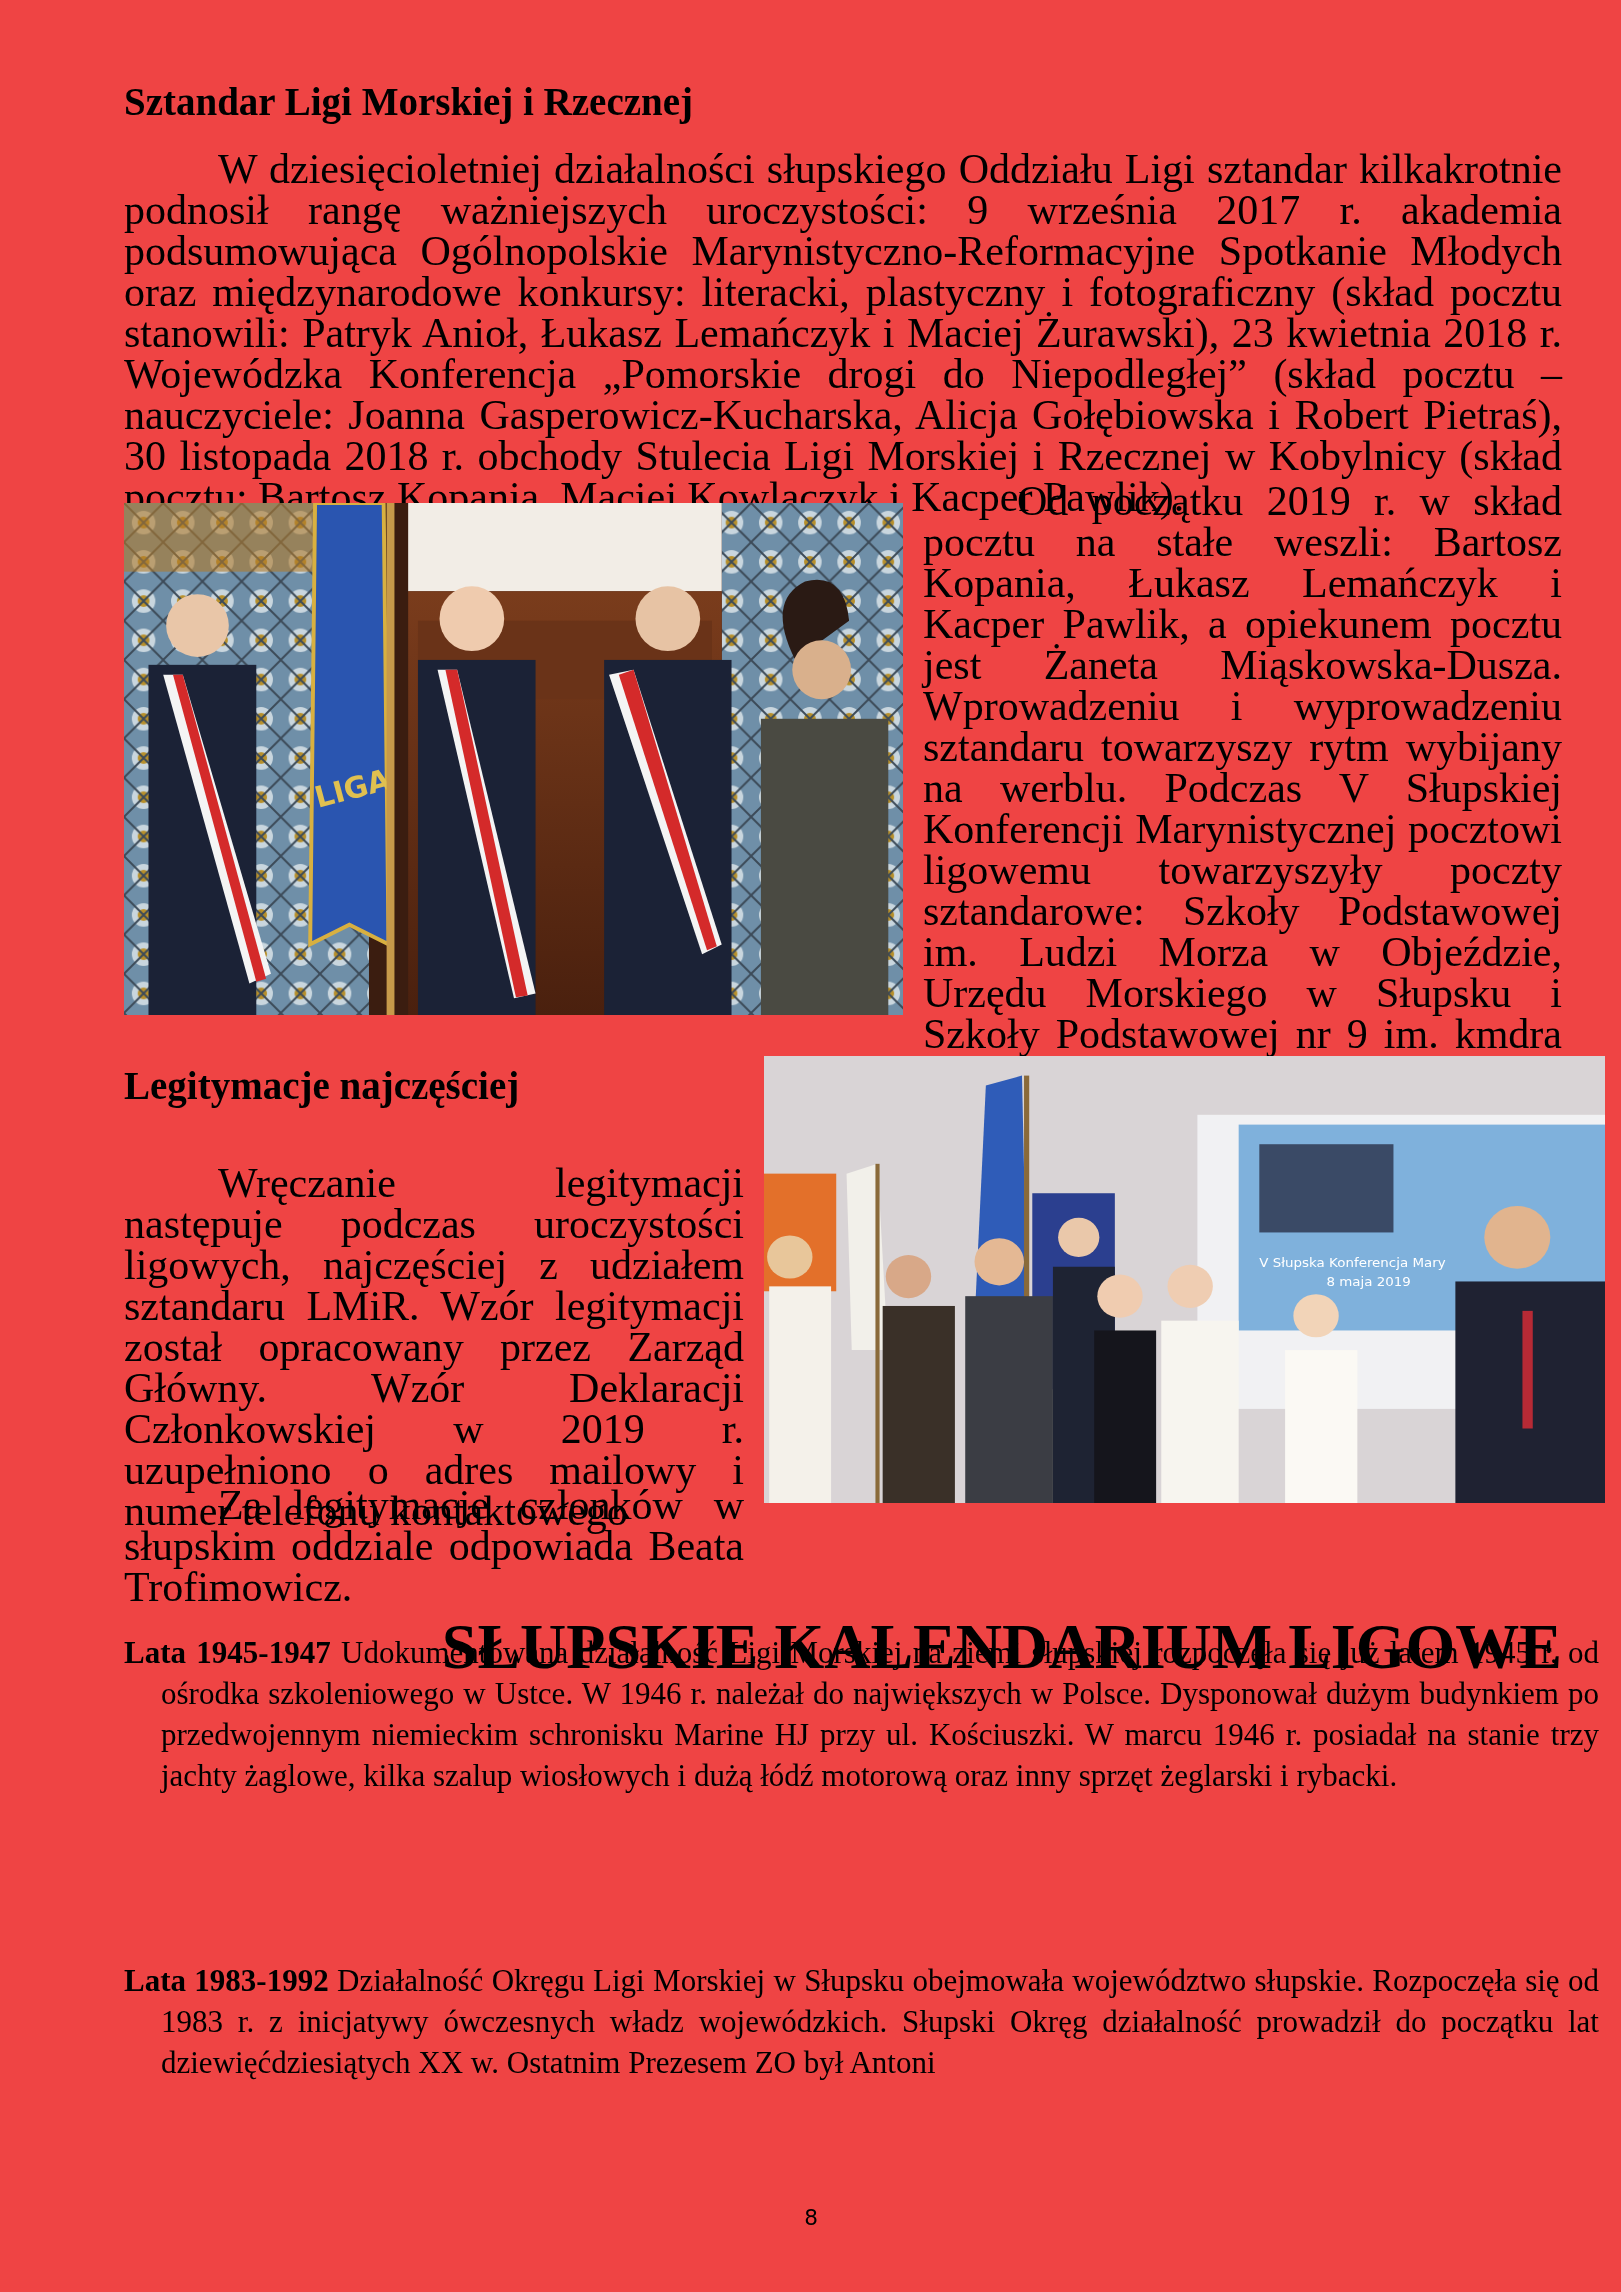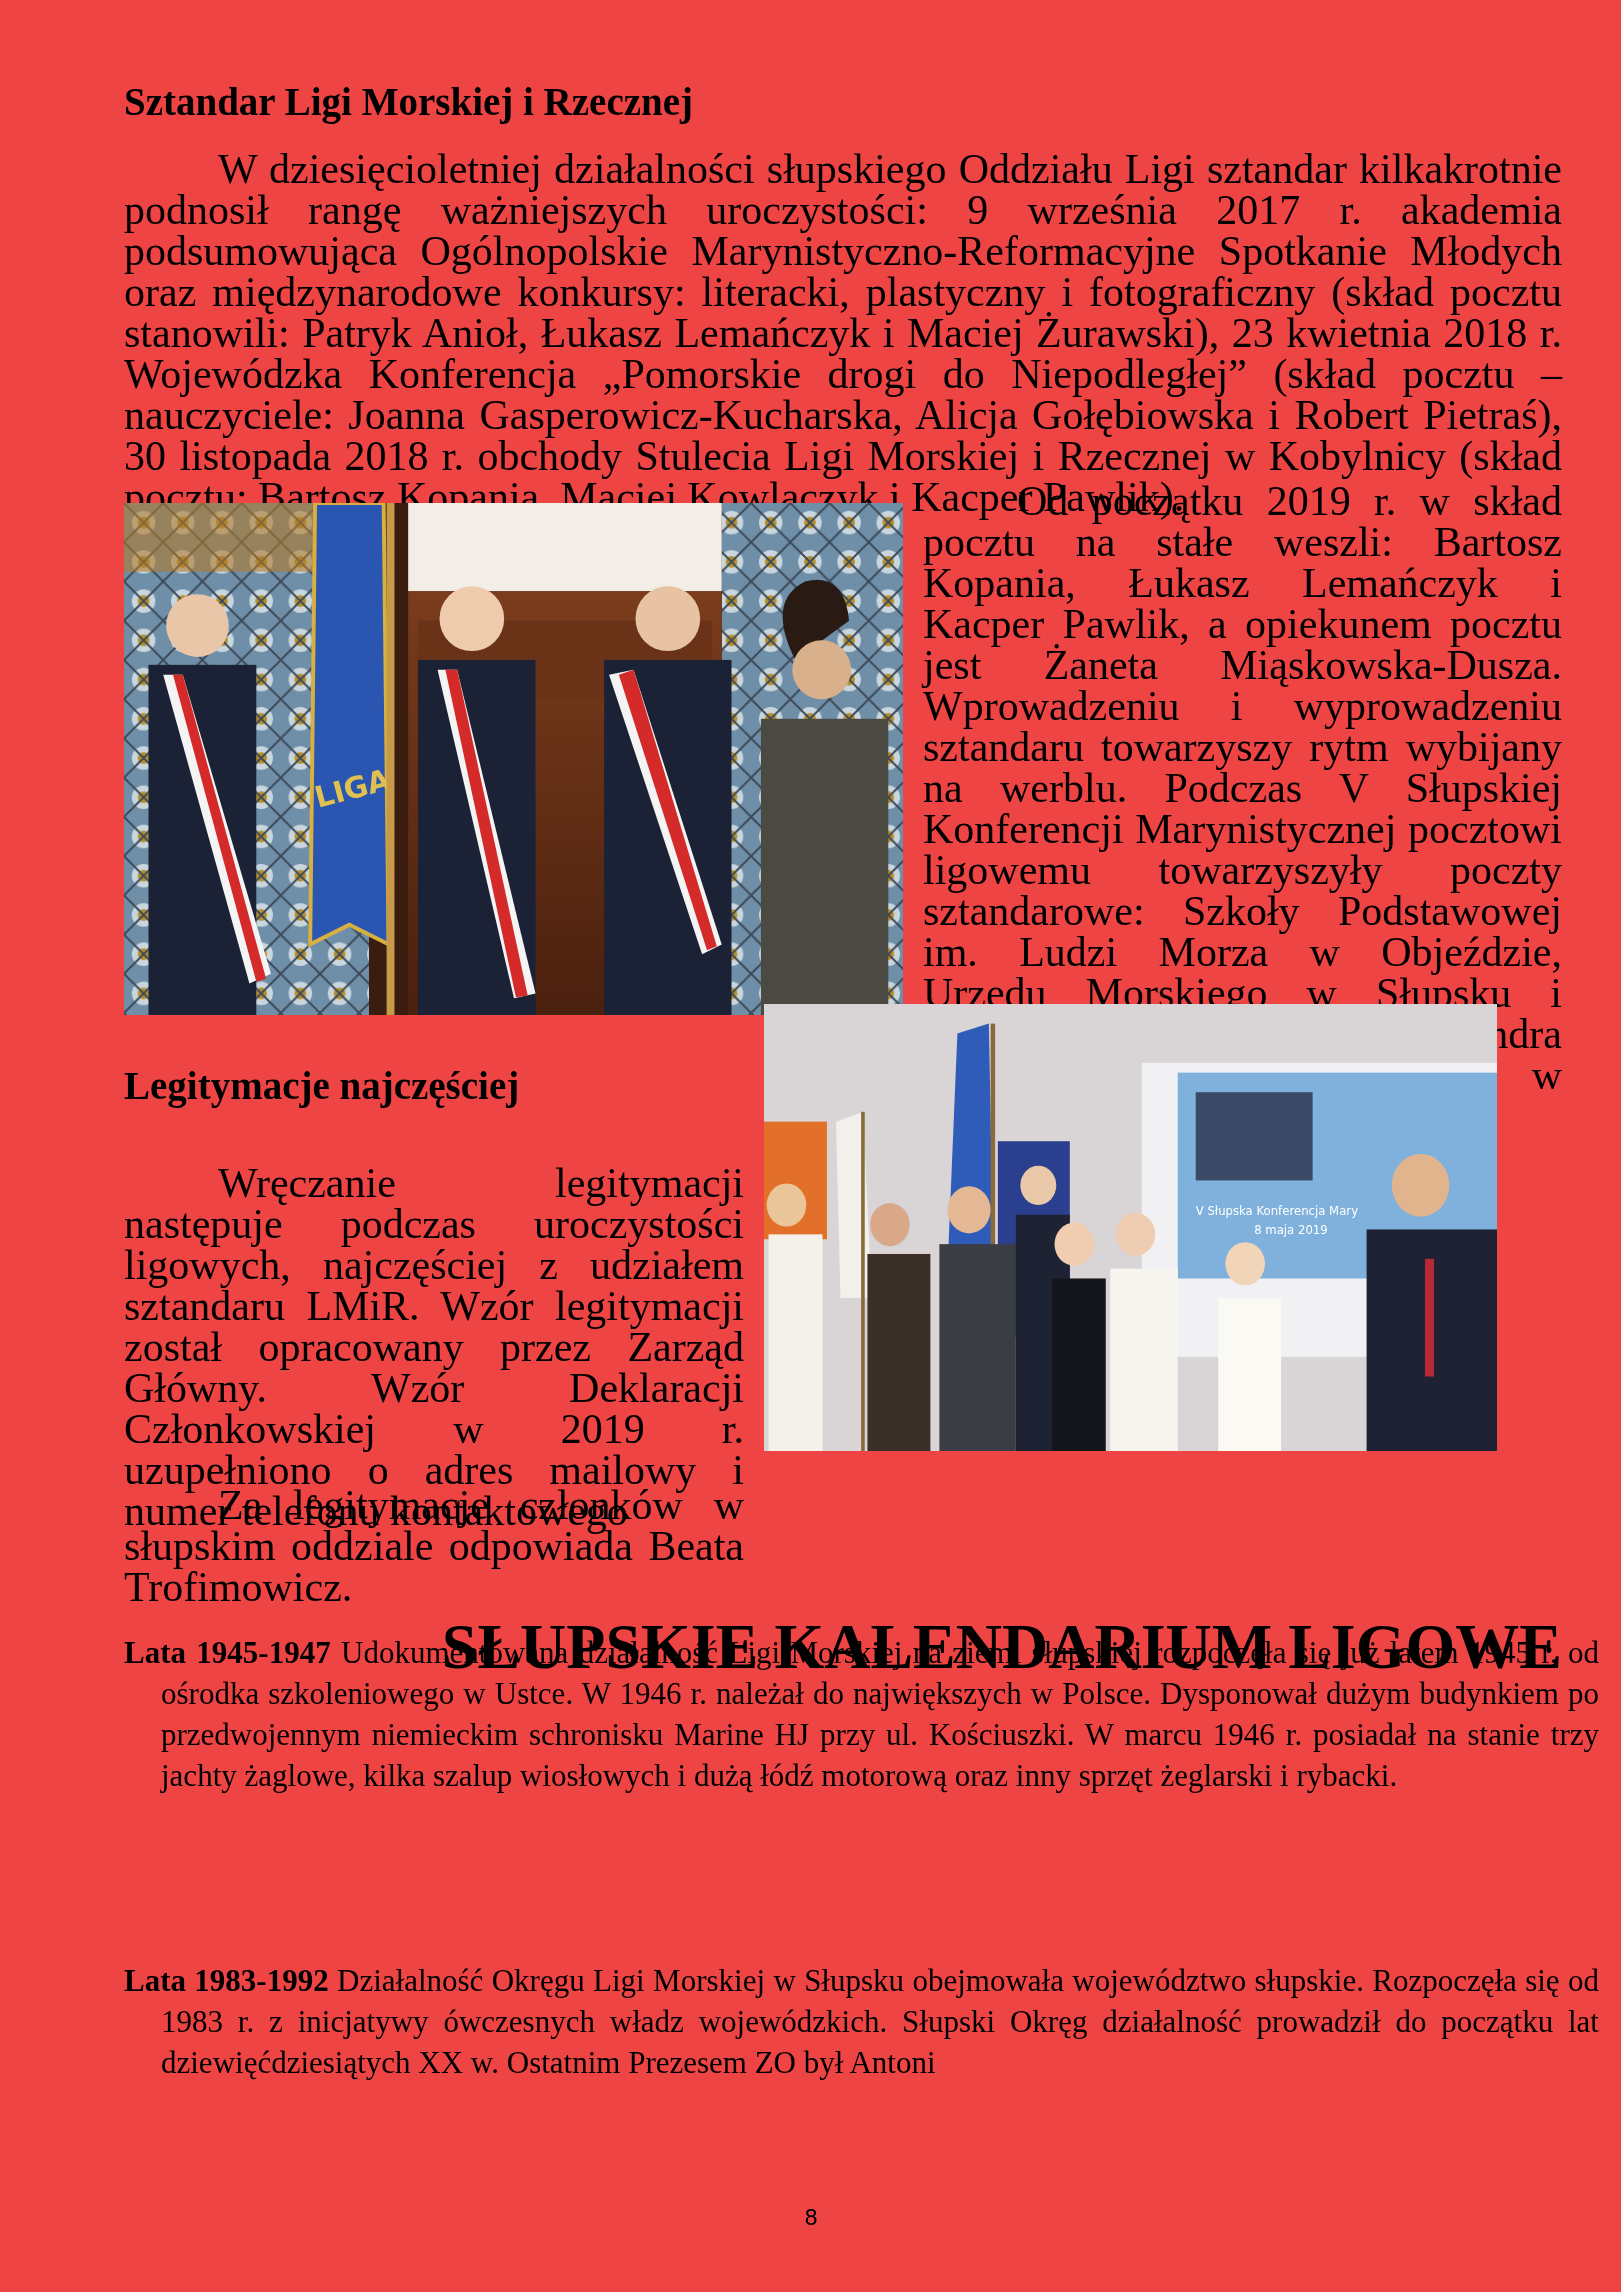--- a/index.html
+++ b/index.html
@@ -80,21 +80,21 @@
     </svg>
   </div>
 
   <div class="abs body indent" style="left:923px; top:481px; width:639px;">Od początku 2019 r. w skład pocztu na stałe weszli: Bartosz Kopania, Łukasz Lemańczyk i Kacper Pawlik, a opiekunem pocztu jest Żaneta Miąskowska-Dusza. Wprowadzeniu i wyprowadzeniu sztandaru towarzyszy rytm wybijany na werblu. Pod­czas V Słupskiej Konferencji Marynistycz­nej pocztowi ligowemu towarzyszyły poczty sztandarowe: Szkoły Podstawowej im. Ludzi Morza w Objeździe, Urzędu Mor­skiego w Słupsku i Szkoły Podstawowej nr 9 im. kmdra Stanisława Hryniewieckiego w Słupsku.</div>
 
   <div class="abs h2" style="left:124px; top:1062px;">Legitymacje najczęściej</div>
 
   <div class="abs body indent" style="left:124px; top:1163px; width:620px;">Wręczanie legitymacji następuje podczas uroczystości ligowych, najczęściej z udziałem sztandaru LMiR. Wzór legity­macji został opracowany przez Zarząd Główny. Wzór Deklaracji Członkowskiej w 2019 r. uzupełniono o adres mailowy i numer telefonu kontaktowego</div>
   <div class="abs body indent" style="left:124px; top:1449px; width:620px;margin-top:36px;">Za legitymacje członków w słup­skim oddziale odpowiada Beata Trofimo­wicz.</div>
 
-  <div class="photo" style="left:764px; top:1004px; width:733px; height:447px;">
+  <div class="photo" style="left:764px; top:1056px; width:841px; height:447px;">
     <svg viewBox="0 0 815 456" preserveAspectRatio="none">
       <rect width="815" height="456" fill="#d9d4d6"></rect>
       <rect x="0" y="120" width="70" height="120" fill="#e3702a"></rect>
       <rect x="420" y="60" width="395" height="300" fill="#f1f1f3"></rect>
       <rect x="460" y="70" width="355" height="210" fill="#7fb1dc"></rect>
       <rect x="480" y="90" width="130" height="90" fill="#3a4a66"></rect>
       <text x="480" y="215" font-family="DejaVu Sans, sans-serif" font-size="13" fill="#ffffff">V Słupska Konferencja Mary</text>
       <text x="545" y="235" font-family="DejaVu Sans, sans-serif" font-size="13" fill="#ffffff">8 maja 2019</text>
       <rect x="260" y="140" width="80" height="200" fill="#2b3f8f"></rect>
       <path d="M215 30 L250 20 L255 260 L205 250 Z" fill="#2f5cb8"></path>

